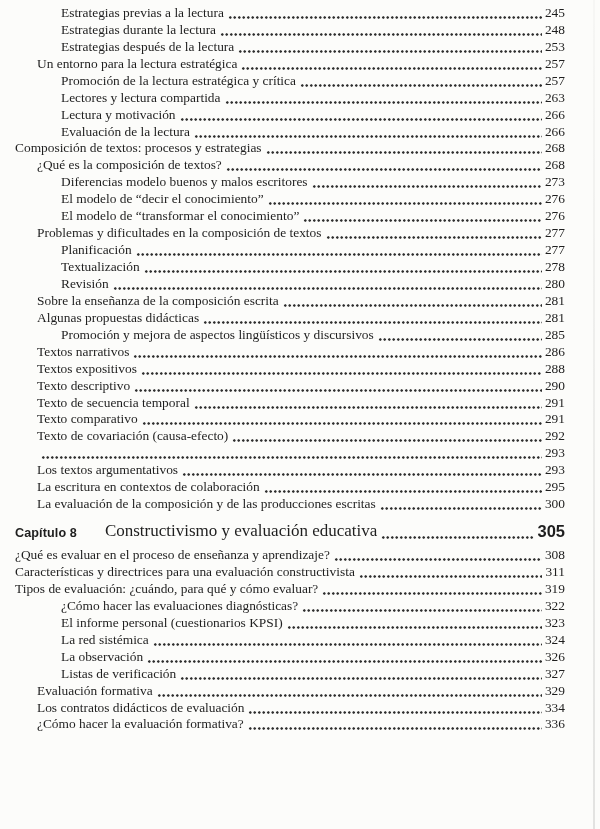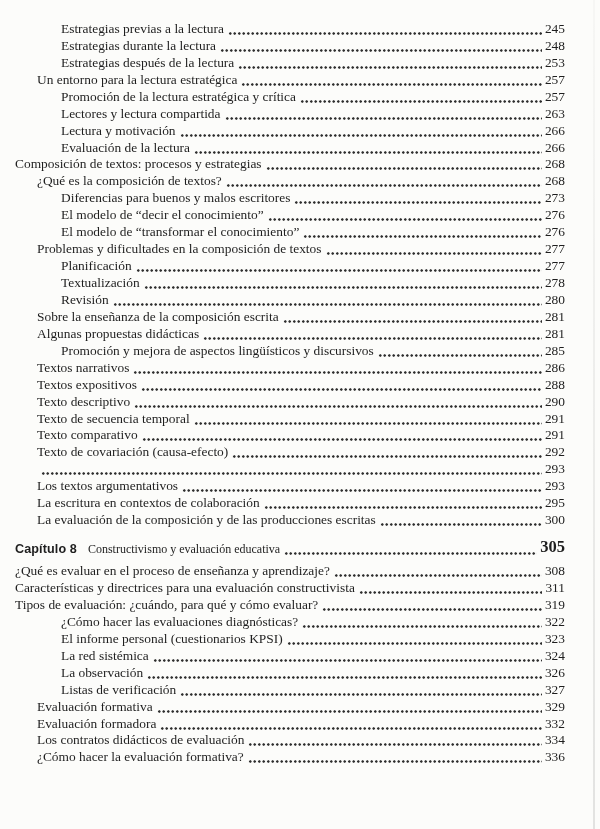--- a/index.html
+++ b/index.html
@@ -6,21 +6,21 @@
   body{
     width:600px;height:829px;
     background:#fcfcfa;
     font-family:"Liberation Serif", serif;
     color:#1e1e1e;
     position:relative;
     overflow:hidden;
   }
   .page{
     position:absolute;inset:0;
-    padding:20px 35px 0 0;
+    padding:4px 35px 0 0;
     box-sizing:border-box;
   }
   .toc{width:100%;}
   .row{
     display:flex;
     align-items:flex-end;
     height:16.95px;
     font-size:13.4px;
     white-space:nowrap;
   }
@@ -51,25 +51,25 @@
   .row.chapter{padding-left:15px;}
   .chapter .prefix{
     font-family:"Liberation Sans", sans-serif;
     font-weight:bold;
     font-size:12.6px;
     letter-spacing:0.1px;
     padding-bottom:1px;
     text-align:right;
   }
   .chapter .label{
-    font-size:12px;
-    margin-left:11px;
+    font-size:17px;
+    margin-left:28px;
   }
   .chapter .pagenum{
-    font-family:Liberation Serif, serif;
+    font-family:Liberation Sans, sans-serif;
     font-weight:bold;
     font-size:16.5px;
   }
   .prefix:empty{display:none;}
   .scan-line{
     position:absolute;
     top:0;bottom:0;right:5px;width:2px;
     background:linear-gradient(to bottom, rgba(0,0,0,0.025), rgba(0,0,0,0.10));
     pointer-events:none;
   }
@@ -134,21 +134,21 @@
     <span class="pagenum">268</span>
   </div>
       <div class="row level-1">
 
     <span class="label">¿Qué es la composición de textos?</span>
     <span class="leader"></span>
     <span class="pagenum">268</span>
   </div>
       <div class="row level-2">
 
-    <span class="label">Diferencias para buenos y malos escritores</span>
+    <span class="label">Diferencias modelo buenos y malos escritores</span>
     <span class="leader"></span>
     <span class="pagenum">273</span>
   </div>
       <div class="row level-2">
 
     <span class="label">El modelo de “decir el conocimiento”</span>
     <span class="leader"></span>
     <span class="pagenum">276</span>
   </div>
       <div class="row level-2">
@@ -313,26 +313,20 @@
     <span class="pagenum">327</span>
   </div>
       <div class="row level-1">
 
     <span class="label">Evaluación formativa</span>
     <span class="leader"></span>
     <span class="pagenum">329</span>
   </div>
       <div class="row level-1">
 
-    <span class="label">Evaluación formadora</span>
-    <span class="leader"></span>
-    <span class="pagenum">332</span>
-  </div>
-      <div class="row level-1">
-
     <span class="label">Los contratos didácticos de evaluación</span>
     <span class="leader"></span>
     <span class="pagenum">334</span>
   </div>
       <div class="row level-1">
 
     <span class="label">¿Cómo hacer la evaluación formativa?</span>
     <span class="leader"></span>
     <span class="pagenum">336</span>
   </div>

